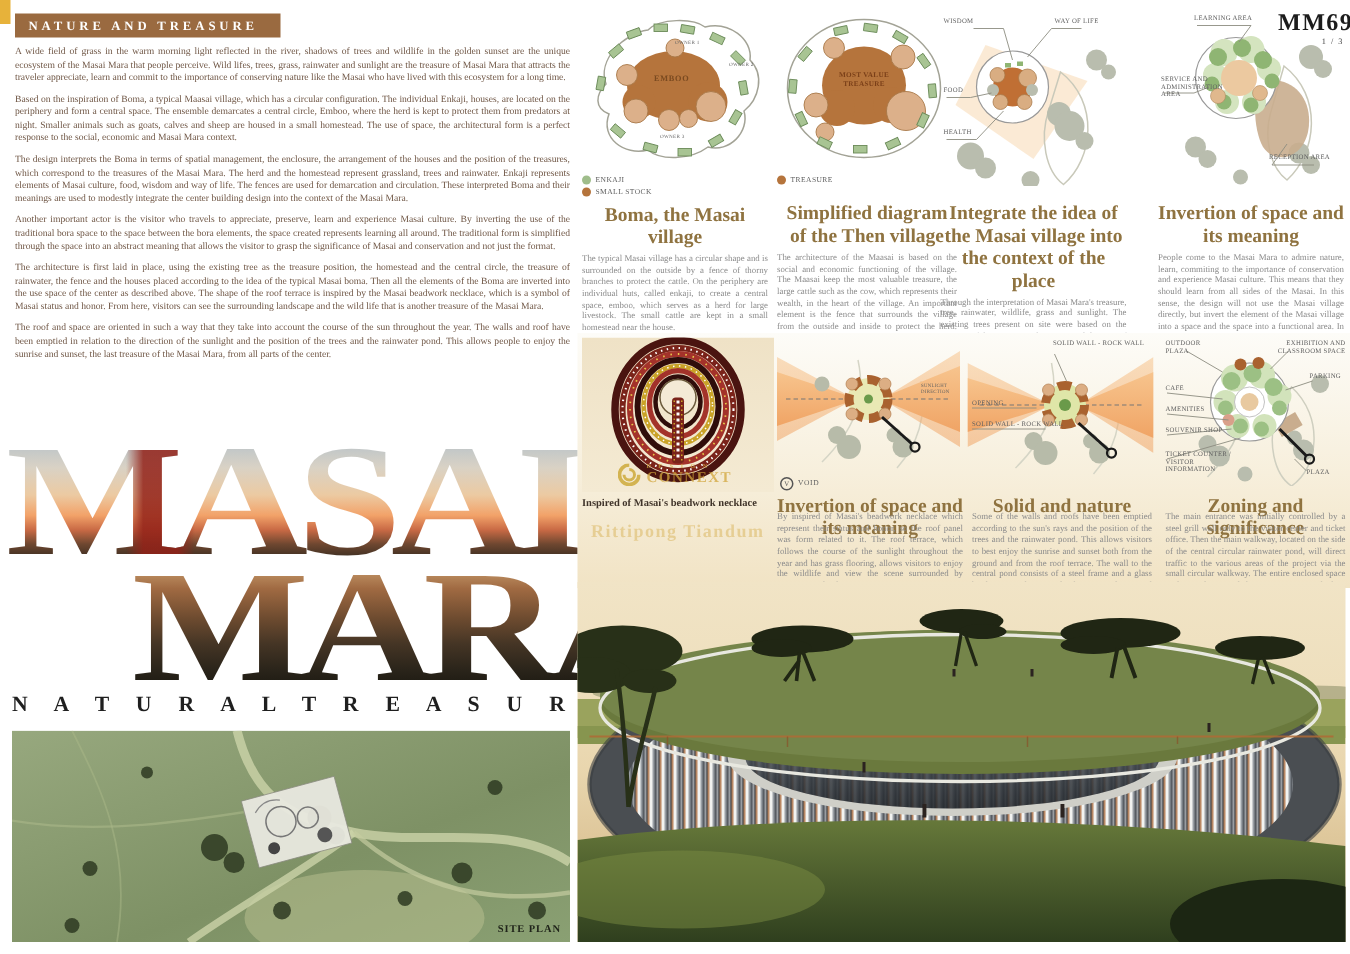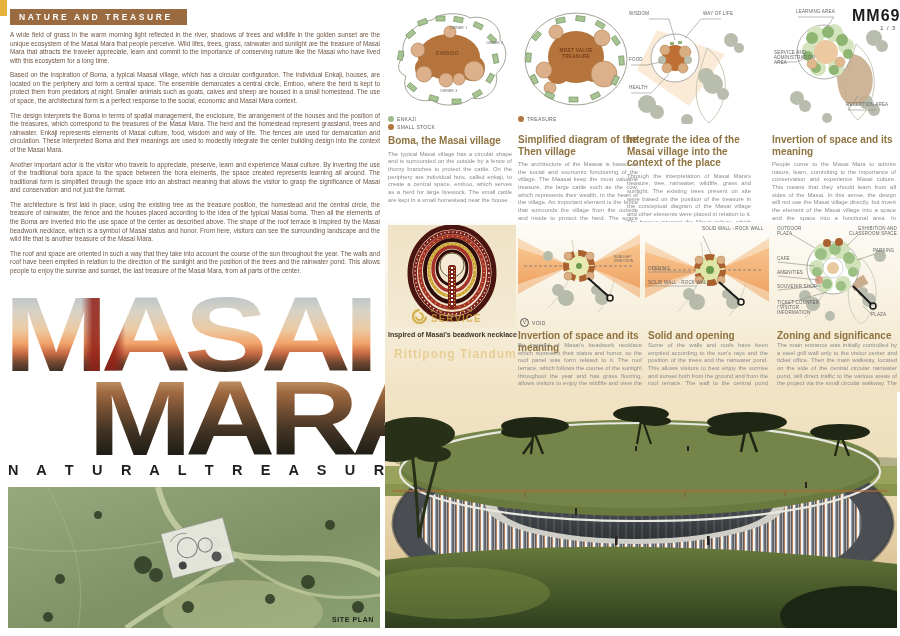--- a/index.html
+++ b/index.html
@@ -1,17 +1,17 @@
 <!DOCTYPE html>
 <html><head>
 <meta charset="utf-8">
 <style>
   html,body{margin:0;padding:0;background:#ffffff;}
   #poster{position:relative;width:900px;height:636px;background:#ffffff;overflow:hidden;
-          font-family:Liberation Sans, sans-serif;}
+          font-family:Liberation Serif, serif;}
   .abs{position:absolute;}
   
   #accent-square{left:0;top:9;width:7px;height:16px;background:#e7b23a;}
   #title-bar{left:10px;top:9px;width:168px;height:16px;background:#9a6a40;color:#fff;
              font-size:8.5px;font-weight:bold;letter-spacing:2.6px;line-height:16px;padding-left:9px;}
   #paragraphs{left:10px;top:31px;width:370px;height:259px;display:flex;flex-direction:column;gap:6px;
               font-size:6.4px;line-height:1.34;color:#6f5645;text-align:justify;overflow:hidden;}
   .hero-line{font-weight:bold;letter-spacing:-6px;line-height:80px;width:max-content;
              -webkit-background-clip:text;background-clip:text;color:transparent;
              transform:scaleX(1.18);transform-origin:left;}
@@ -19,21 +19,21 @@
     background-image:
       linear-gradient(90deg,rgba(146,33,24,0) 21%,rgba(146,33,24,.85) 24%,rgba(146,33,24,.85) 30%,rgba(146,33,24,0) 33%),
       linear-gradient(180deg,#b9c3c9 0%,#d9d2c5 22%,#eccaa2 45%,#f2a269 62%,#c96a45 74%,#6e4730 86%,#32291f 100%);}
   #hero-line2{left:88px;top:378px;font-size:106px;
     background-image:linear-gradient(180deg,#c5996a 0%,#a06a42 18%,#6f4c30 42%,#453525 64%,#2a241a 86%,#1d1a12 100%);}
   #hero-sub{left:8px;top:462px;width:374px;font-size:14.5px;font-weight:bold;letter-spacing:7.2px;
             color:#1f1f1f;white-space:nowrap;}
   #siteplan{left:8px;top:487px;width:372px;height:141px;overflow:hidden;}
   #siteplan-label{right:6px;bottom:5px;font-size:7px;font-weight:bold;color:#20241a;letter-spacing:.6px;}
   
-  .cap{font-size:10px;font-weight:bold;color:#8f7340;line-height:1.15;}
+  .cap{font-size:13px;font-weight:bold;color:#8f7340;line-height:1.15;text-align:center;}
   .smallbody{font-size:5.9px;line-height:1.3;color:#8c8c8c;text-align:justify;}
   .dlabel{font-size:4.5px;color:#5f5f5f;letter-spacing:.2px;line-height:1.15;}
   .legend-row{display:flex;align-items:center;gap:3px;font-size:5px;color:#5f5f5f;letter-spacing:.3px;margin-top:2px;}
   .dot{width:6px;height:6px;border-radius:50%;display:inline-block;}
   #mid-bg{left:385px;top:222px;width:515px;height:170px;
           background:linear-gradient(180deg,#fdfcf8 0%,#f7efdc 55%,#f1e3c4 100%);}
   #render{left:385px;top:388px;width:512px;height:240px;
           background:linear-gradient(180deg,#f1e4c6 0%,#eedfbd 28%,#e9d6ae 52%,#dfc89c 70%,#d8c295 80%);}
   .wm{color:#d2a63c;font-weight:bold;}
 </style>
@@ -319,21 +319,21 @@
     </svg>
   </div>
 
   <div class="abs" style="left:412px;top:308px;opacity:.75;display:flex;align-items:center;gap:4px;">
     <svg width="15" height="15" viewBox="0 0 15 15">
       <path d="M7.5,1 A6.5,6.5 0 1 0 14,7.5" fill="none" stroke="#c9a227" stroke-width="2.4"></path>
       <path d="M7.5,4 A3.5,3.5 0 1 1 4,7.5" fill="none" stroke="#c9a227" stroke-width="2"></path>
     </svg>
     <div>
       <div class="wm" style="font-size:4px;letter-spacing:2px;">D E S I G N</div>
-      <div class="wm" style="font-size:10px;letter-spacing:1px;">SERVICE</div>
+      <div class="wm" style="font-size:10px;letter-spacing:1px;">CONNEXT</div>
     </div>
   </div>
   <div class="abs" style="left:388px;top:331px;width:130px;font-size:7px;font-weight:bold;color:#40342a;">Inspired of Masai's beadwork necklace</div>
   <div class="abs wm" style="left:394px;top:347px;font-size:12px;letter-spacing:1px;opacity:.4;">Rittipong Tiandum</div>
 
   <div class="abs" style="left:518px;top:228px;width:122px;height:88px;">
     <svg width="122" height="88">
       <defs>
         <linearGradient id="og" x1="0" y1="0" x2="0" y2="1">
           <stop offset="0" stop-color="#f7c48d"></stop>
@@ -402,21 +402,21 @@
       <path d="M74,54 L94,72" stroke="#1a1a1a" stroke-width="2" fill="none"></path>
       <circle cx="96" cy="74" r="3" fill="none" stroke="#1a1a1a" stroke-width="1.5"></circle>
       <line x1="58" y1="8" x2="66" y2="26" stroke="#8c8c80" stroke-width=".6"></line>
       <line x1="3" y1="44" x2="46" y2="44" stroke="#8c8c80" stroke-width=".6"></line>
       <line x1="3" y1="58" x2="52" y2="58" stroke="#8c8c80" stroke-width=".6"></line>
     </svg>
     <div class="abs dlabel" style="left:57px;top:-2px;width:70px;">SOLID WALL - ROCK WALL</div>
     <div class="abs dlabel" style="left:3px;top:38px;">OPENING</div>
     <div class="abs dlabel" style="left:3px;top:52px;">SOLID WALL - ROCK WALL</div>
   </div>
-  <div class="abs cap" style="left:648px;top:330px;width:120px;">Solid and opening</div>
+  <div class="abs cap" style="left:648px;top:330px;width:120px;">Solid and nature</div>
   <div class="abs smallbody" style="left:648px;top:342px;width:120px;">Some of the walls and roofs have been emptied according to the sun's rays and the position of the trees and the rainwater pond. This allows visitors to best enjoy the sunrise and sunset both from the ground and from the roof terrace. The wall to the central pond consists of a steel frame and a glass brick pattern that provides better ventilation and more light. Solid wall design with gabion box and retaining rock wall.</div>
 
   <div class="abs" style="left:775px;top:228px;width:122px;height:96px;">
     <svg width="122" height="96">
       <path d="M86,30 C108,50 104,84 86,96 C74,88 70,66 76,50 Z" fill="none" stroke="#cfcfc0" stroke-width="1"></path>
       <path d="M30,90 C48,72 58,52 54,24" fill="none" stroke="#cfcfc0" stroke-width="1"></path>
       <g fill="#b9bdae">
         <circle cx="30" cy="68" r="6"></circle>
           <circle cx="38" cy="76" r="7"></circle>
           <circle cx="88" cy="64" r="5"></circle>

